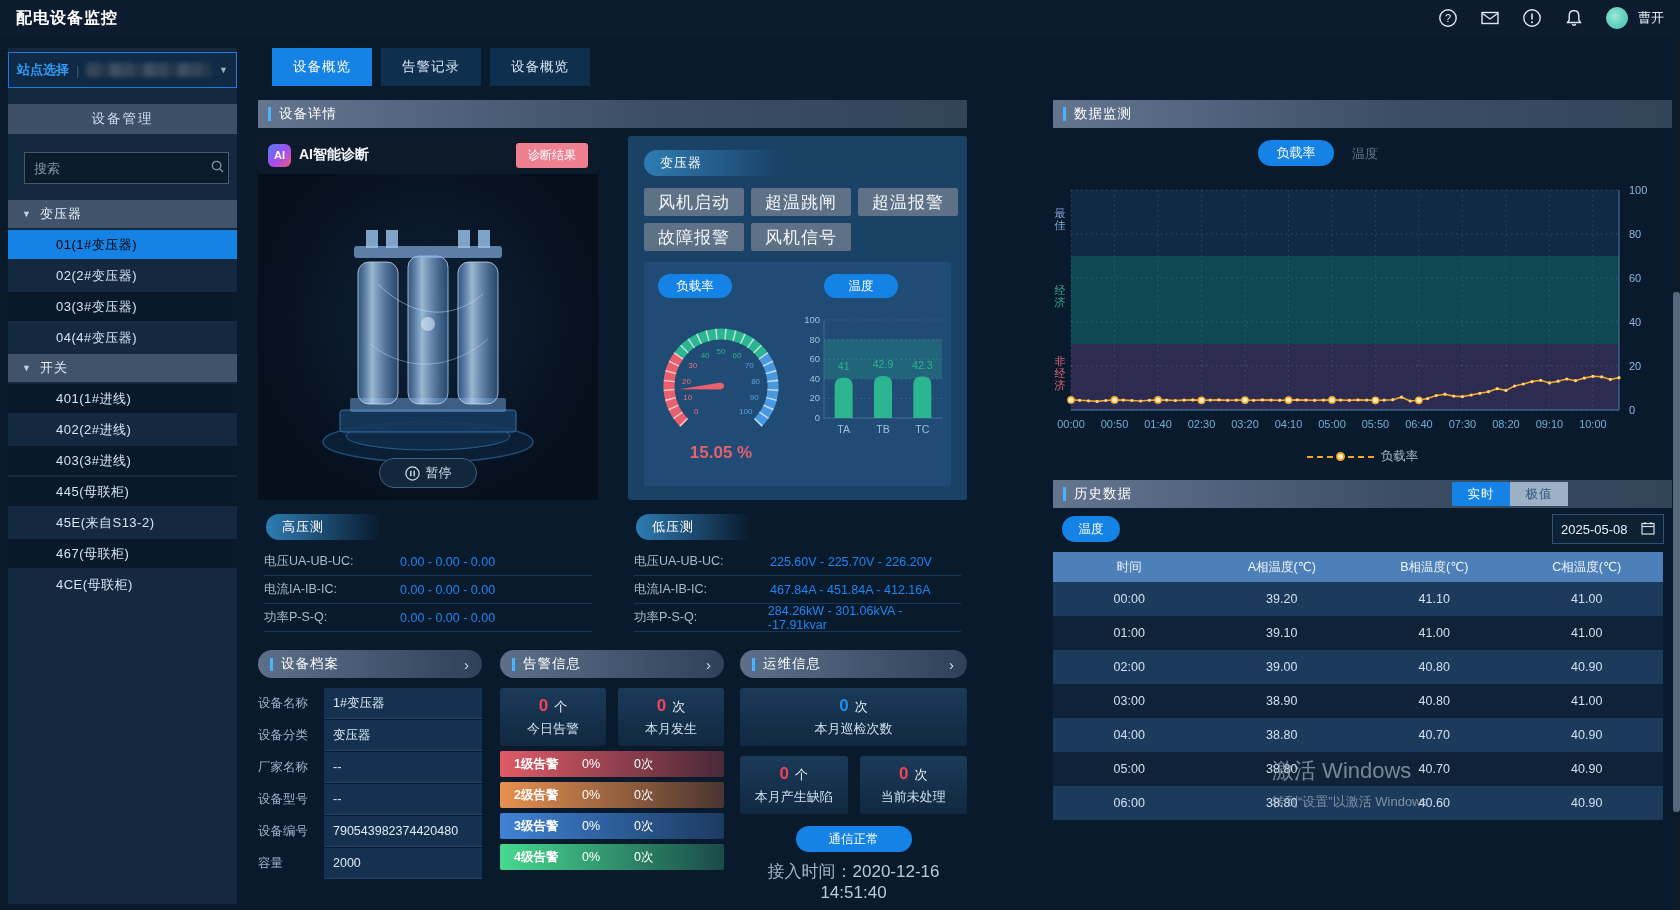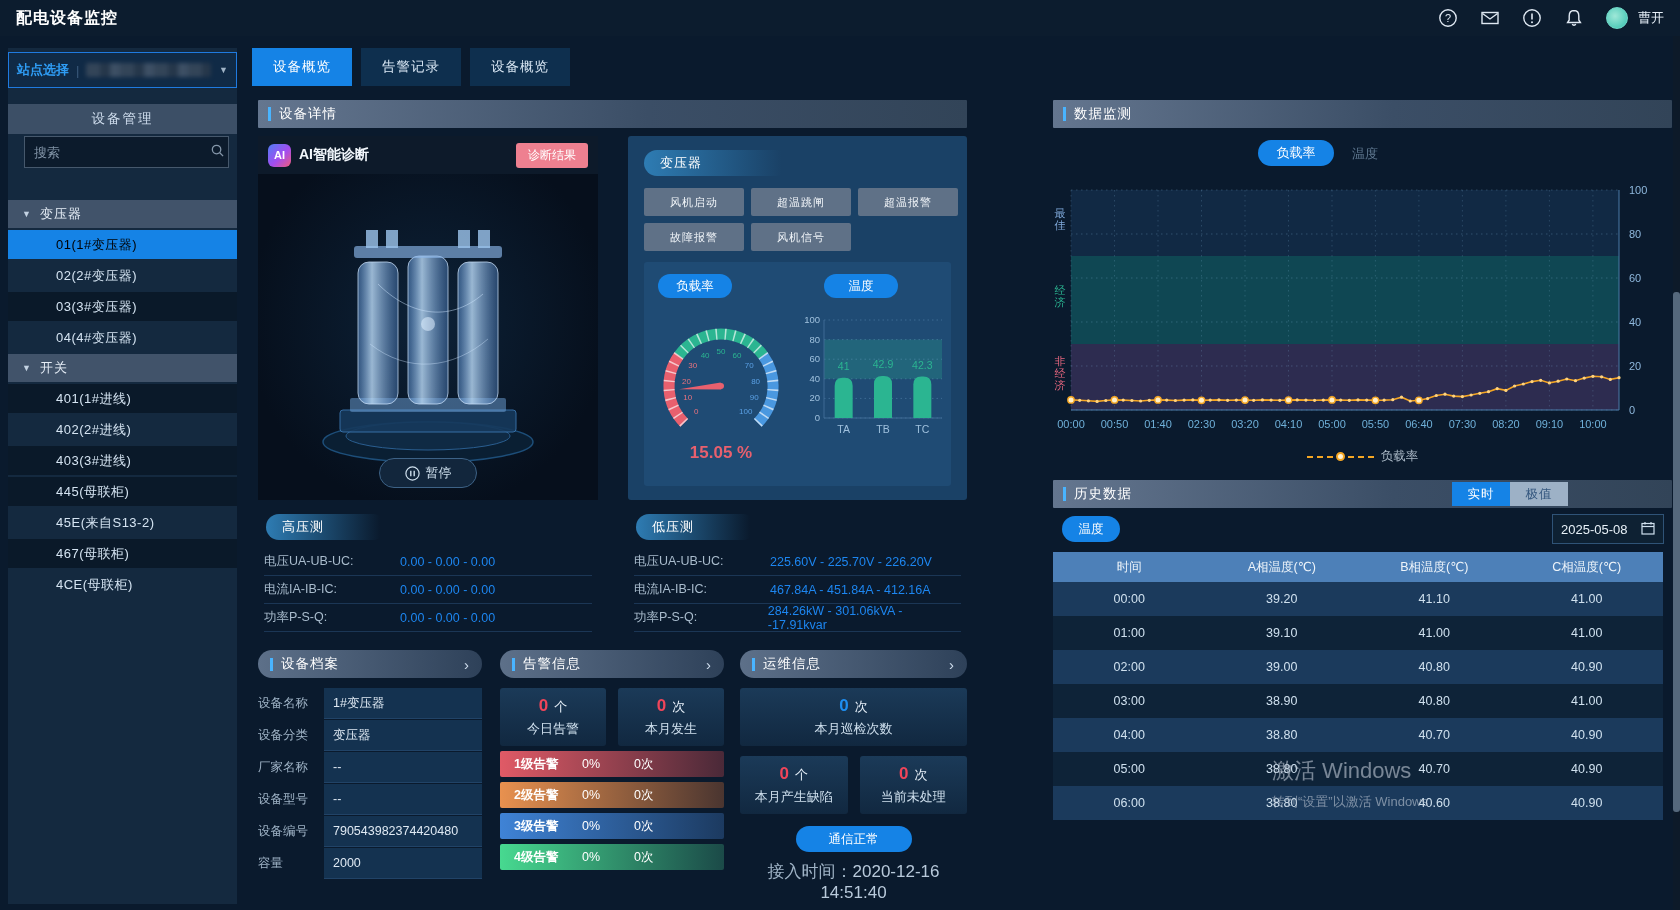--- a/index.html
+++ b/index.html
@@ -24,35 +24,35 @@
   #sidebar { left:8px; top:48px; width:229px; height:856px; background:#14293f; }
   #site-box { left:8px; top:52px; width:229px; height:36px; background:#102a46; border:1px solid #1f7ae0; display:flex; align-items:center; padding:0 8px; }
   #site-label { color:#2f9df5; font-size:13px; font-weight:bold; white-space:nowrap; }
   .site-sep { color:#3a5a7c; margin:0 7px; }
   #site-redacted { flex:1; height:14px; border-radius:2px;
     background:repeating-linear-gradient(90deg,#3a4a5c 0 14px,#2a3a4c 14px 24px,#45566a 24px 34px);
     filter:blur(2px); opacity:.85; }
   .caret { color:#9fb3c6; font-size:9px; margin-left:8px; }
   #device-mgmt { left:8px; top:104px; width:229px; height:30px; background:#3c4f66; color:#cfdded;
     display:flex; align-items:center; justify-content:center; font-size:13.5px; letter-spacing:2px; }
-  #search-box { left:24px; top:136px; width:205px; height:32px; background:#0c1b2c; border:1px solid #46586c;
+  #search-box { left:24px; top:152px; width:205px; height:32px; background:#0c1b2c; border:1px solid #46586c;
     display:flex; align-items:center; padding:0 9px; }
   #search-input { flex:1; background:transparent; border:none; outline:none; color:#cfe0ee; font-size:13px; font-family:inherit; }
   #search-input::placeholder { color:#8496a9; }
   #tree { left:8px; top:200px; width:229px; }
   .tree-group { height:28px; margin-bottom:2px; background:#41536a; color:#e6eef7; display:flex; align-items:center;
     padding-left:14px; font-size:13px; letter-spacing:1px; cursor:default; }
   .tree-group .caret2 { font-size:9px; color:#c3d2e2; margin-right:8px; }
   .tree-item { height:29px; margin-bottom:2px; color:#d5e4f2; font-size:13px; display:flex; align-items:center;
     padding-left:48px; letter-spacing:.5px; background:transparent; }
   .tree-item.dark { background:#0a1929; }
   .tree-item.sel { background:#1583e6; color:#000000; }
 
   
-  #tabs { left:252px; top:48px; display:flex; gap:9px; }
+  #tabs { left:272px; top:48px; display:flex; gap:9px; }
   .tab { height:38px; padding:0 21px; display:flex; align-items:center; background:#0e2f4e; color:#d9e7f4;
     font-size:13.5px; letter-spacing:1px; cursor:pointer; }
   .tab.active { background:#1583e6; color:#fff; }
 
   
   .sec-header { height:28px; background:linear-gradient(90deg,#64768f 0%,#3b4e66 55%,#324458 100%);
     display:flex; align-items:center; padding-left:10px; font-size:13.5px; color:#ffffff; letter-spacing:1px; border-radius:1px; }
   .sec-header .accent { width:3px; height:14px; background:#49b4ff; margin-right:8px; }
   .card-header { height:28px; background:linear-gradient(90deg,#5d7089,#2e4159); border-radius:15px;
     display:flex; align-items:center; padding:0 12px; font-size:13.5px; color:#fff; letter-spacing:1px; }
@@ -72,21 +72,21 @@
     background:#12263c; border:1px solid #3d6286; border-radius:15px; color:#cfe0ee; font-size:13px;
     display:flex; align-items:center; justify-content:center; gap:6px; cursor:pointer; }
 
   
   #tr-panel { left:628px; top:136px; width:339px; height:364px; background:#1a4166; border-radius:3px; }
   .pill-title { background:linear-gradient(90deg,#2e7cb3 0%,rgba(30,80,120,0) 95%); border-radius:14px;
     color:#fff; font-size:13px; display:flex; align-items:center; padding-left:16px; letter-spacing:1px; }
   #tr-title { position:absolute; left:16px; top:14px; width:145px; height:26px; }
   #sig-btns { position:absolute; left:16px; top:52px; width:315px; display:flex; flex-wrap:wrap; gap:7px; }
   .sig-btn { width:100px; height:28px; background:#5f7187; border:none; border-radius:2px; color:#f2f6fa;
-    font-size:11px; cursor:pointer; font-family:inherit; letter-spacing:1px; }
+    font-size:17px; cursor:pointer; font-family:inherit; letter-spacing:1px; }
   #tr-inner { position:absolute; left:16px; top:126px; width:307px; height:224px; background:#1f4b74; border-radius:3px; }
   .mini-pill { position:absolute; top:12px; width:74px; height:24px; background:#1583e6; border-radius:12px;
     color:#fff; font-size:12.5px; display:flex; align-items:center; justify-content:center; cursor:pointer; }
 
   
   .side-sec { width:340px; height:122px; }
   #hv-sec { left:258px; top:512px; } #lv-sec { left:628px; top:512px; width:339px; }
   .side-pill { width:120px; height:26px; margin:2px 0 8px 8px; }
   .kv-row { height:28px; display:flex; align-items:center; border-bottom:1px solid rgba(60,110,160,.35);
     margin:0 6px; font-size:12.5px;gap:28px; }

